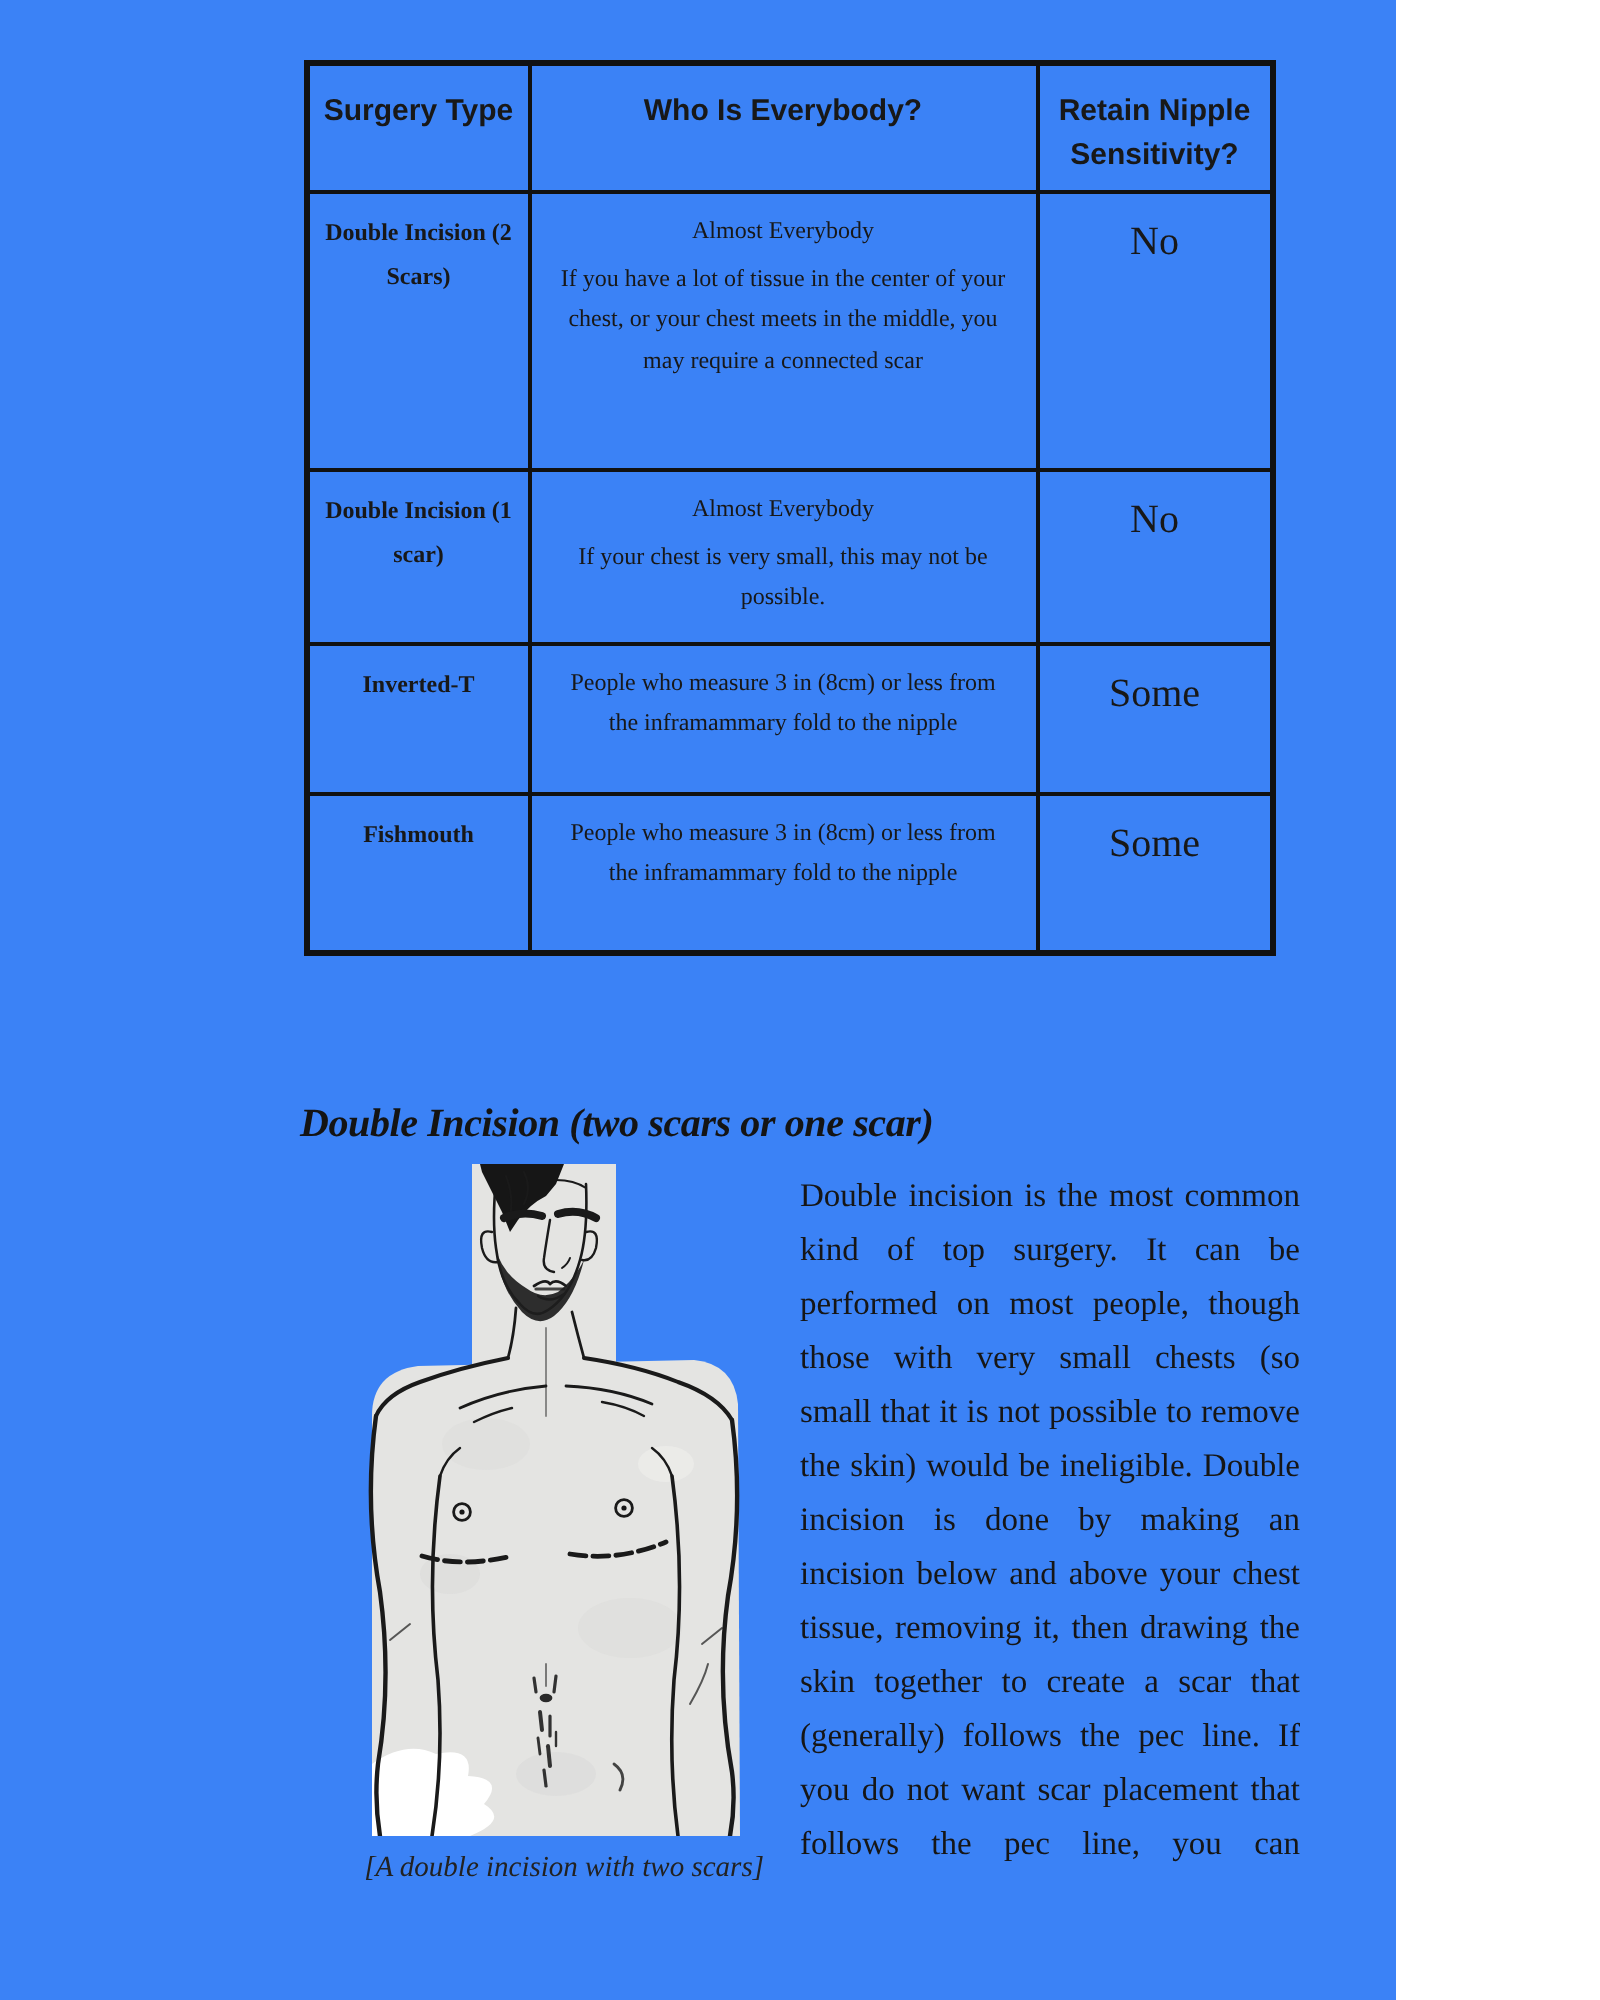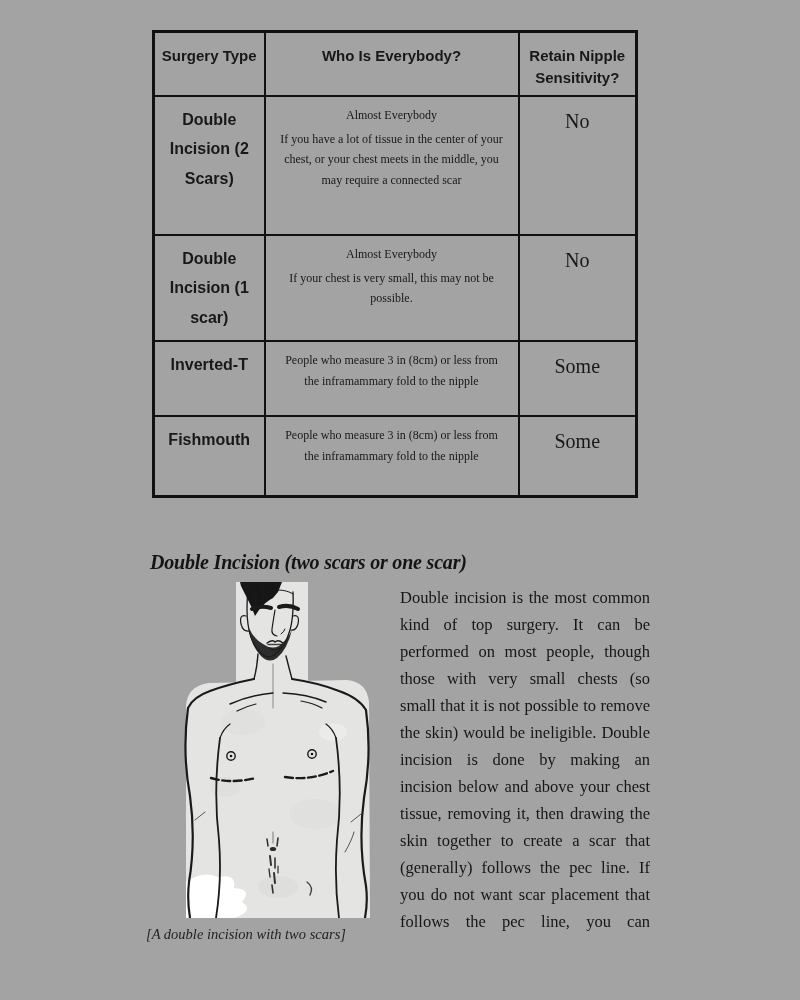--- a/index.html
+++ b/index.html
@@ -1,35 +1,35 @@
 <!DOCTYPE html>
 <html><head>
 <meta charset="utf-8">
 <style>
   * { box-sizing: border-box; margin: 0; padding: 0; }
   html, body { width: 800px; height: 1000px; background: #ffffff; overflow: hidden; }
-  .page { position: relative; width: 800px; height: 1000px; background: #a3a3a3; color: #181818; }
+  .page { position: relative; width: 698px; height: 1000px; background: #3b82f6; color: #181818; }
 
   
   table.surgery-table {
     position: absolute; left: 152px; top: 30px; width: 483px;
     border-collapse: collapse; table-layout: fixed;
     border: 3px solid #111;
   }
   table.surgery-table th, table.surgery-table td {
     border: 2px solid #111; vertical-align: top; text-align: center;
   }
   table.surgery-table th {
     font-family: "Liberation Sans", sans-serif;
     font-weight: bold; font-size: 15px; line-height: 1.45;
     padding: 12px 6px 6px 6px;
   }
   td.type {
-    font-family: Liberation Sans, sans-serif;
-    font-weight: bold; font-size: 16px; line-height: 1.85;
+    font-family: Liberation Serif, serif;
+    font-weight: bold; font-size: 12px; line-height: 1.85;
     padding: 8px 6px;
   }
   td.elig {
     font-family: "Liberation Serif", serif;
     font-size: 12px; line-height: 1.7;
     padding: 8px 12px;
   }
   td.elig p { margin: 0 0 4px 0; }
   td.elig p:empty { display: none; }
   td.sens {
@@ -54,21 +54,21 @@
   
   .figure {
     position: absolute; left: 183px; top: 582px;
     width: 190px; height: 336px;
   }
   .figure svg { display: block; width: 100%; height: 100%; }
 
   .caption {
     position: absolute; left: 146px; top: 926px; width: 236px;
     font-family: "Liberation Serif", serif; font-style: italic;
-    font-size: 14.5px; text-align: left; color: #222;
+    font-size: 14.5px; text-align: right; color: #222;
     white-space: nowrap;
   }
 
   
   .bodytext {
     position: absolute; left: 383px; top: 584px; width: 250px;
     font-family: "Liberation Serif", serif;
     font-size: 16.5px; line-height: 27px;
     text-align: justify; text-align-last: justify;
     color: #161616;

